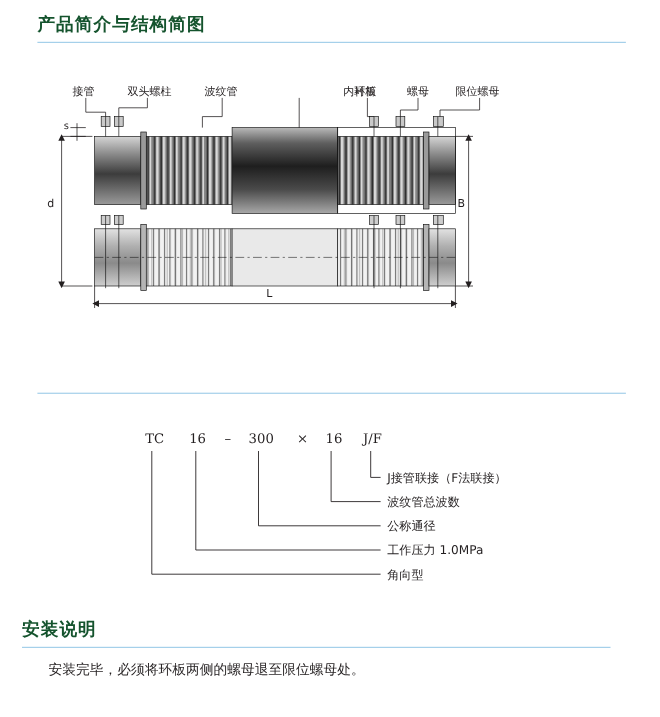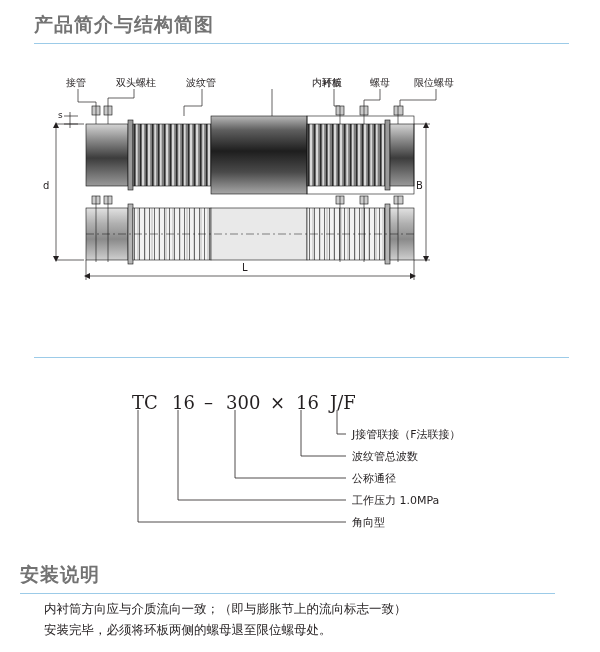--- a/index.html
+++ b/index.html
@@ -5,22 +5,22 @@
   html, body { margin:0; padding:0; }
   body {
     width:600px; height:652px;
     background:#ffffff;
     font-family:"DejaVu Sans", sans-serif;
     color:#231f20;
     position:relative;
     overflow:hidden;
   }
   .section-title {
-    color:#737373;
-    font-size:19px;
+    color:#14532d;
+    font-size:16px;
     font-weight:bold;
     letter-spacing:1px;
   }
   .rule {
     height:1px;
     background:#9ccbe8;
     margin-top:5px;
   }
   
   #sec1 { position:absolute; left:34px; top:12px; width:535px; }
@@ -31,21 +31,21 @@
     position:absolute;
     font-size:10px;
     white-space:nowrap;
     color:#231f20;
   }
   
   #sec2 { position:absolute; left:34px; top:352px; width:535px; }
   #code { position:absolute; left:34px; top:378px; width:535px; height:160px; }
   .codepart {
     position:absolute;
-    font-size:18px;
+    font-size:12px;
     font-family:"DejaVu Serif", serif;
     white-space:nowrap;
   }
   .codedesc {
     position:absolute;
     font-size:11px;
     white-space:nowrap;
   }
   
   #sec3 { position:absolute; left:20px; top:562px; width:535px; }
@@ -278,15 +278,14 @@
   <div class="codedesc" style="left:318px; top:115px;">工作压力 1.0MPa</div>
   <div class="codedesc" style="left:318px; top:137px;">角向型</div>
 </div>
 
 <div id="sec3">
   <div class="section-title">安装说明</div>
   <div class="rule"></div>
 </div>
 
 <div id="install">
-  <div>内衬筒方向应与介质流向一致；（即与膨胀节上的流向标志一致）</div>
   <div>安装完毕，必须将环板两侧的螺母退至限位螺母处。</div>
 </div>
 
 </body></html>

